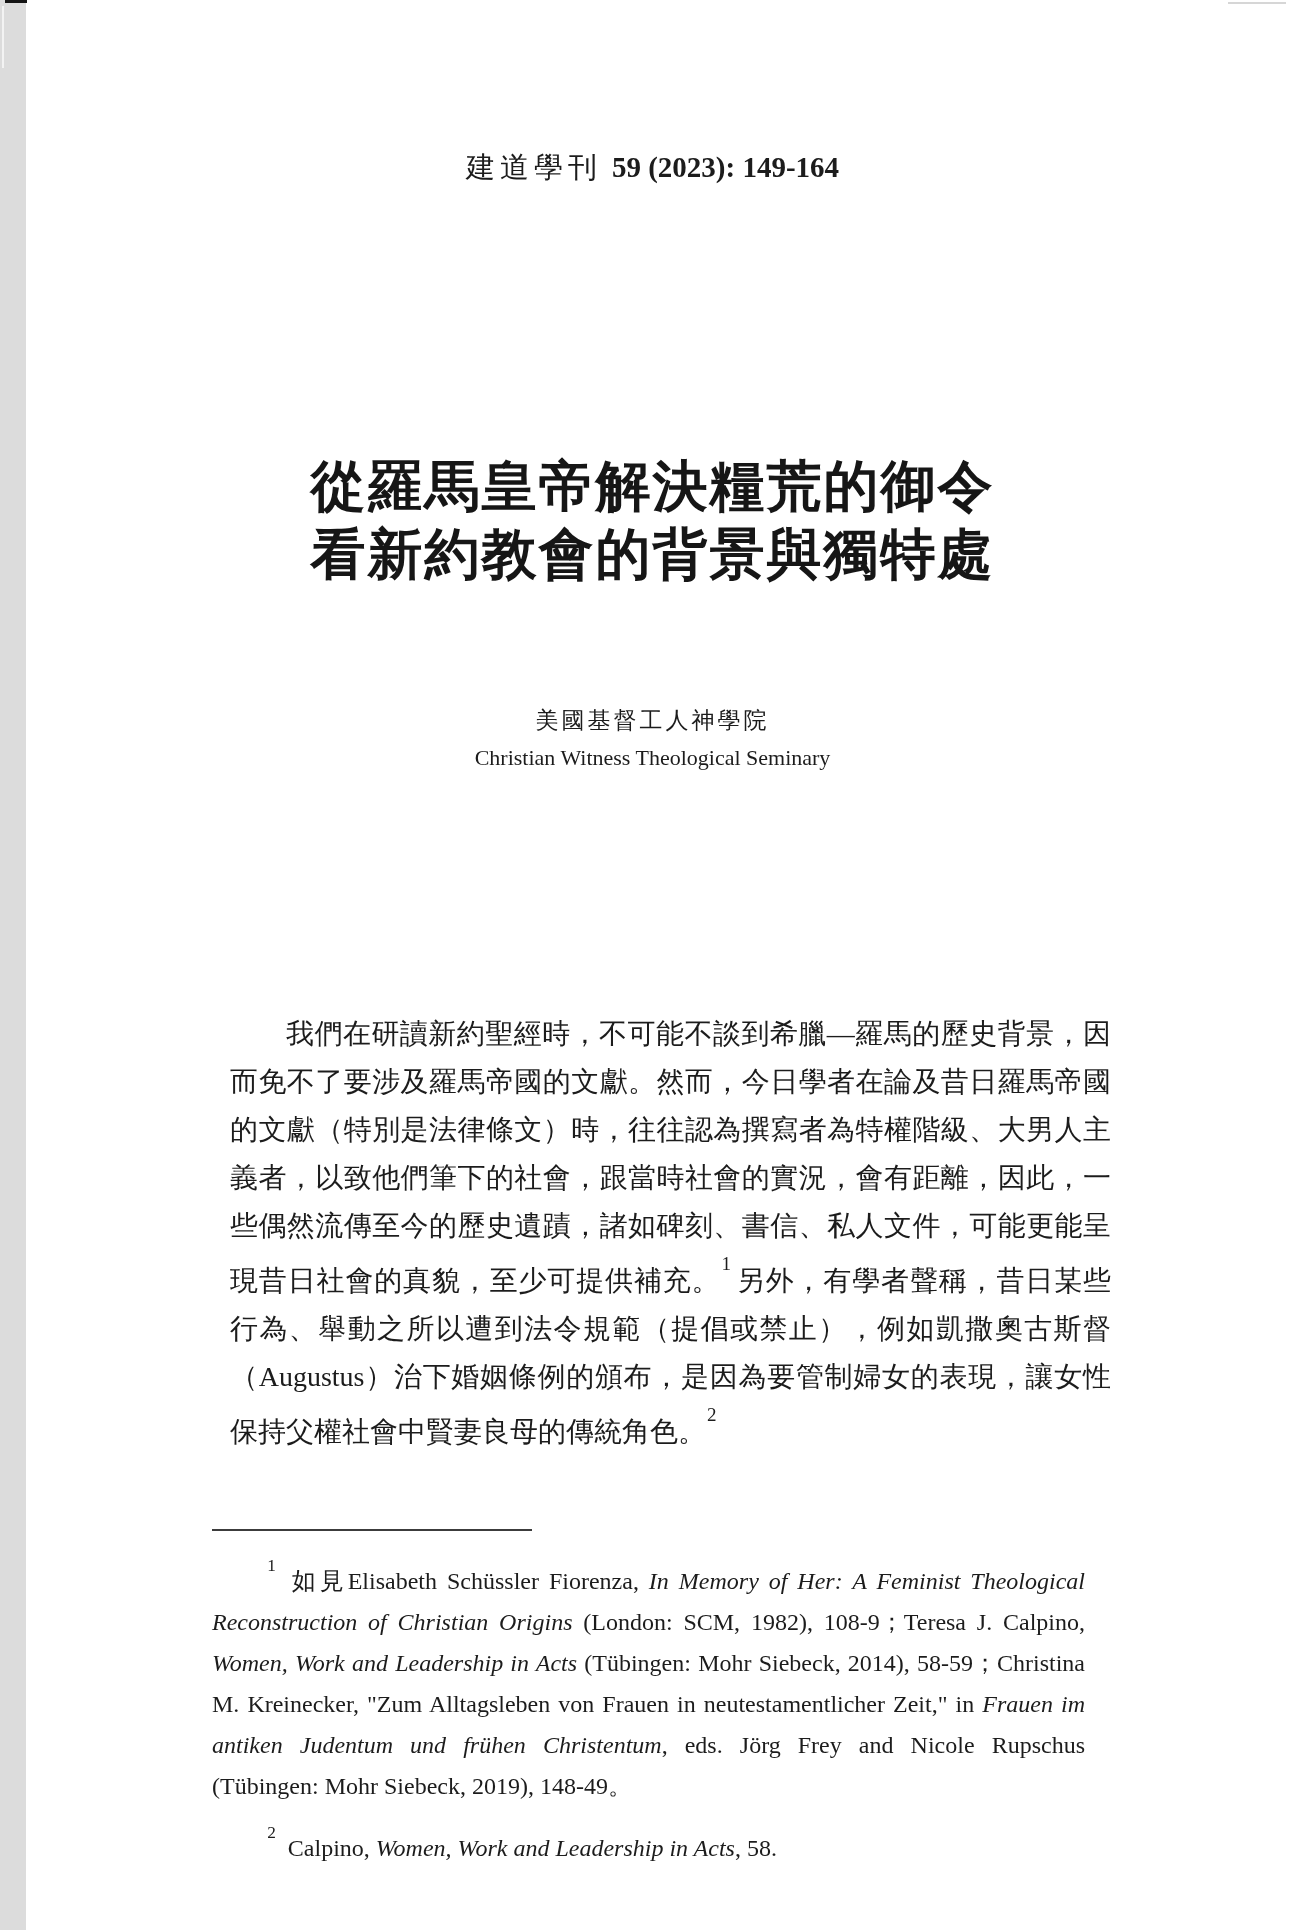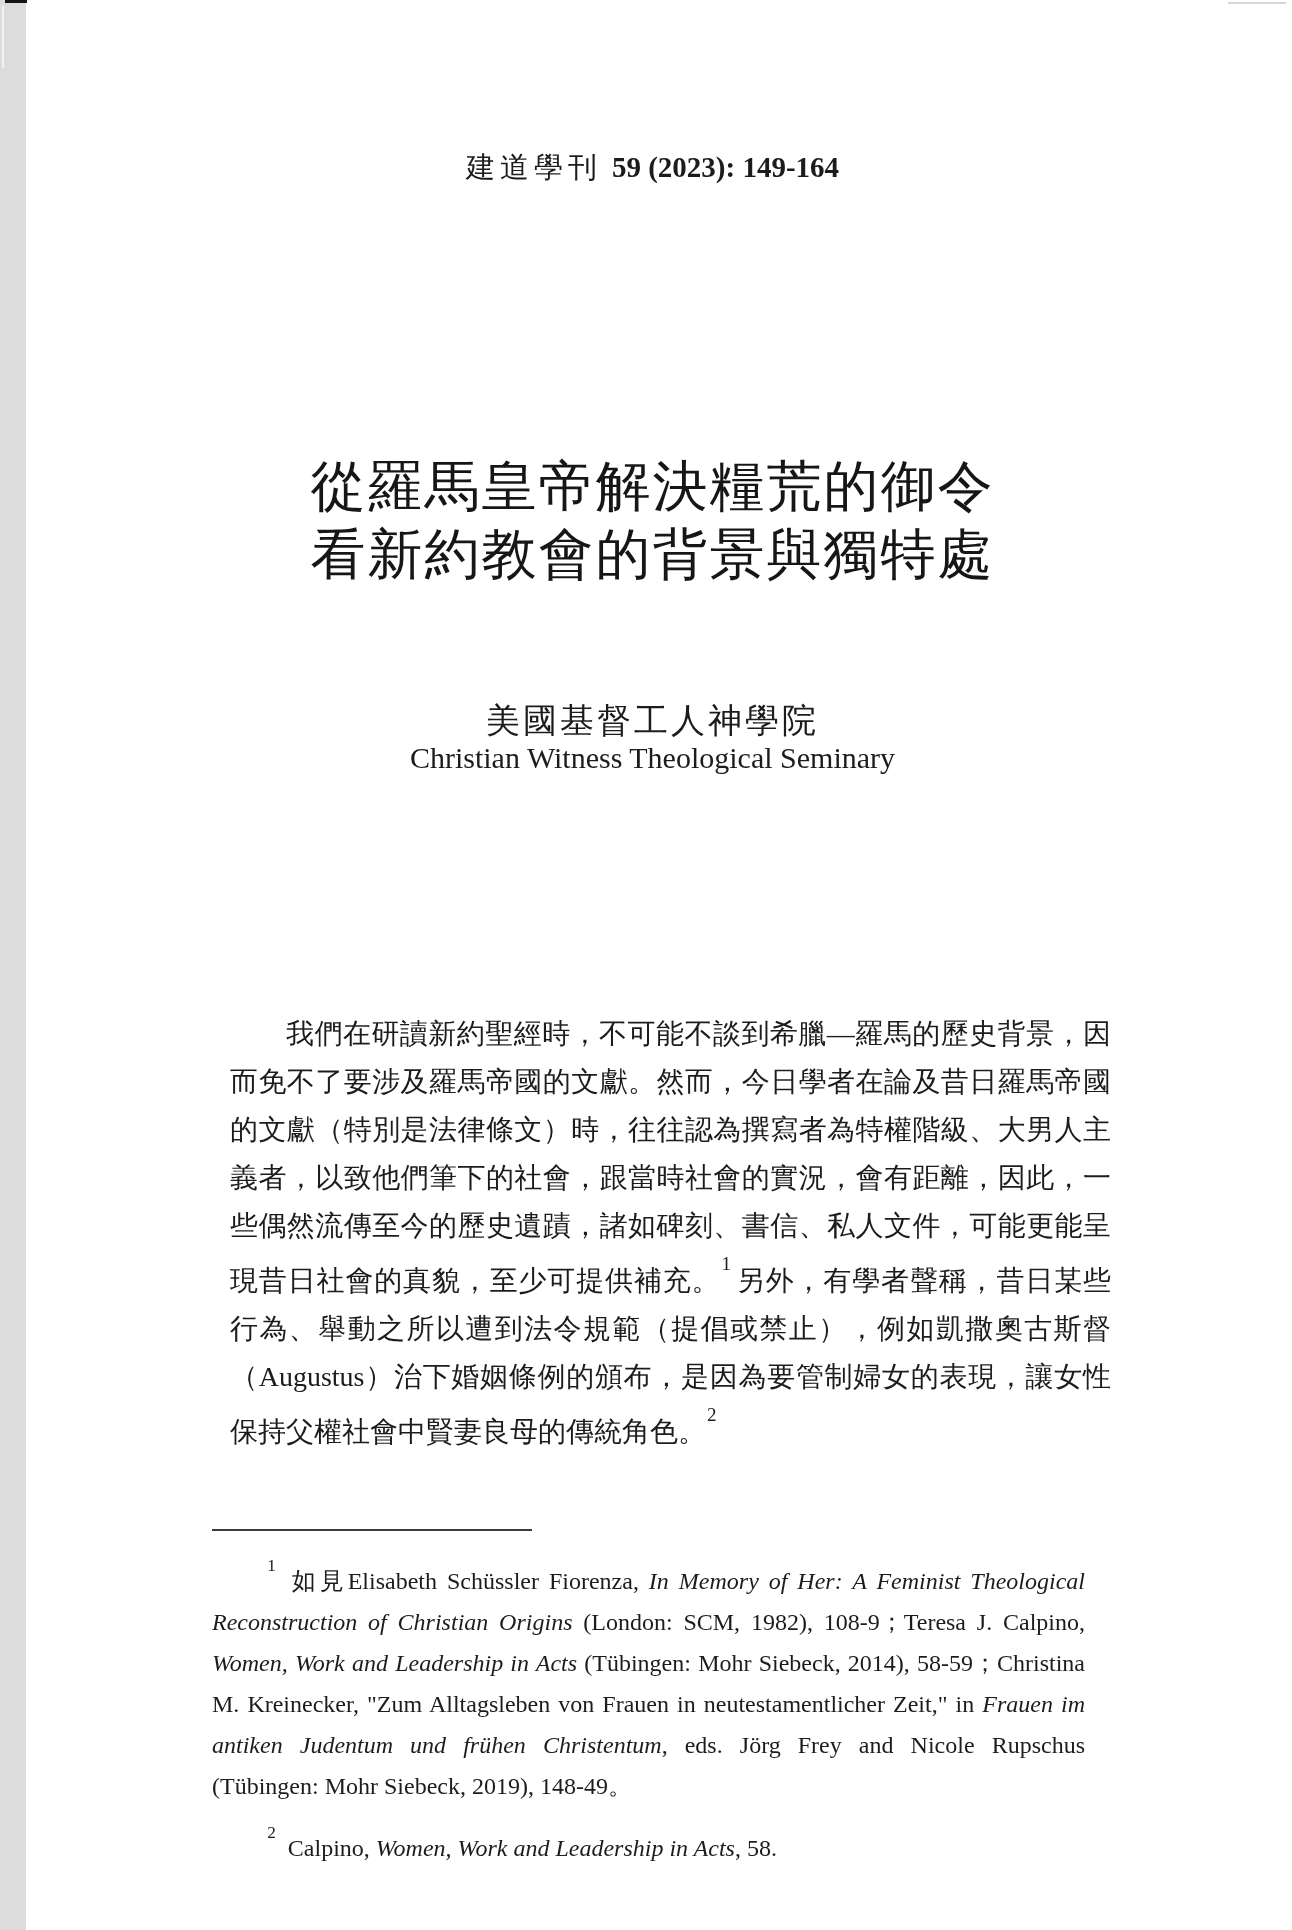--- a/index.html
+++ b/index.html
@@ -56,46 +56,46 @@
   .journal-issue {
     font-weight: bold;
   }
   
   .article-title {
     position: absolute;
     top: 452px; left: 212px; width: 881px;
     margin: 0;
     text-align: center;
     font-family: "Liberation Sans", "DejaVu Sans", sans-serif;
-    font-weight: 400;
+    font-weight: 700;
     font-size: 55px;
     line-height: 68px;
     letter-spacing: 2px;
     color: #161616;
   }
   .title-line { display: block; }
   
   .author-block {
     position: absolute;
     top: 698px; left: 212px; width: 881px;
     text-align: center;
   }
   .author-name {
     font-size: 38px;
     line-height: 52px;
     letter-spacing: 10px;
   }
   .affiliation-zh {
     margin-top: 6px;
-    font-size: 34px;
+    font-size: 23px;
     line-height: 34px;
     letter-spacing: 3px;
   }
   .affiliation-en {
-    font-size: 30px;
+    font-size: 22px;
     line-height: 40px;
   }
   
   .body-paragraph {
     position: absolute;
     top: 994px; left: 214px; width: 881px;
     margin: 16px;
     font-size: 28px;
     line-height: 48px;
     text-align: justify;

